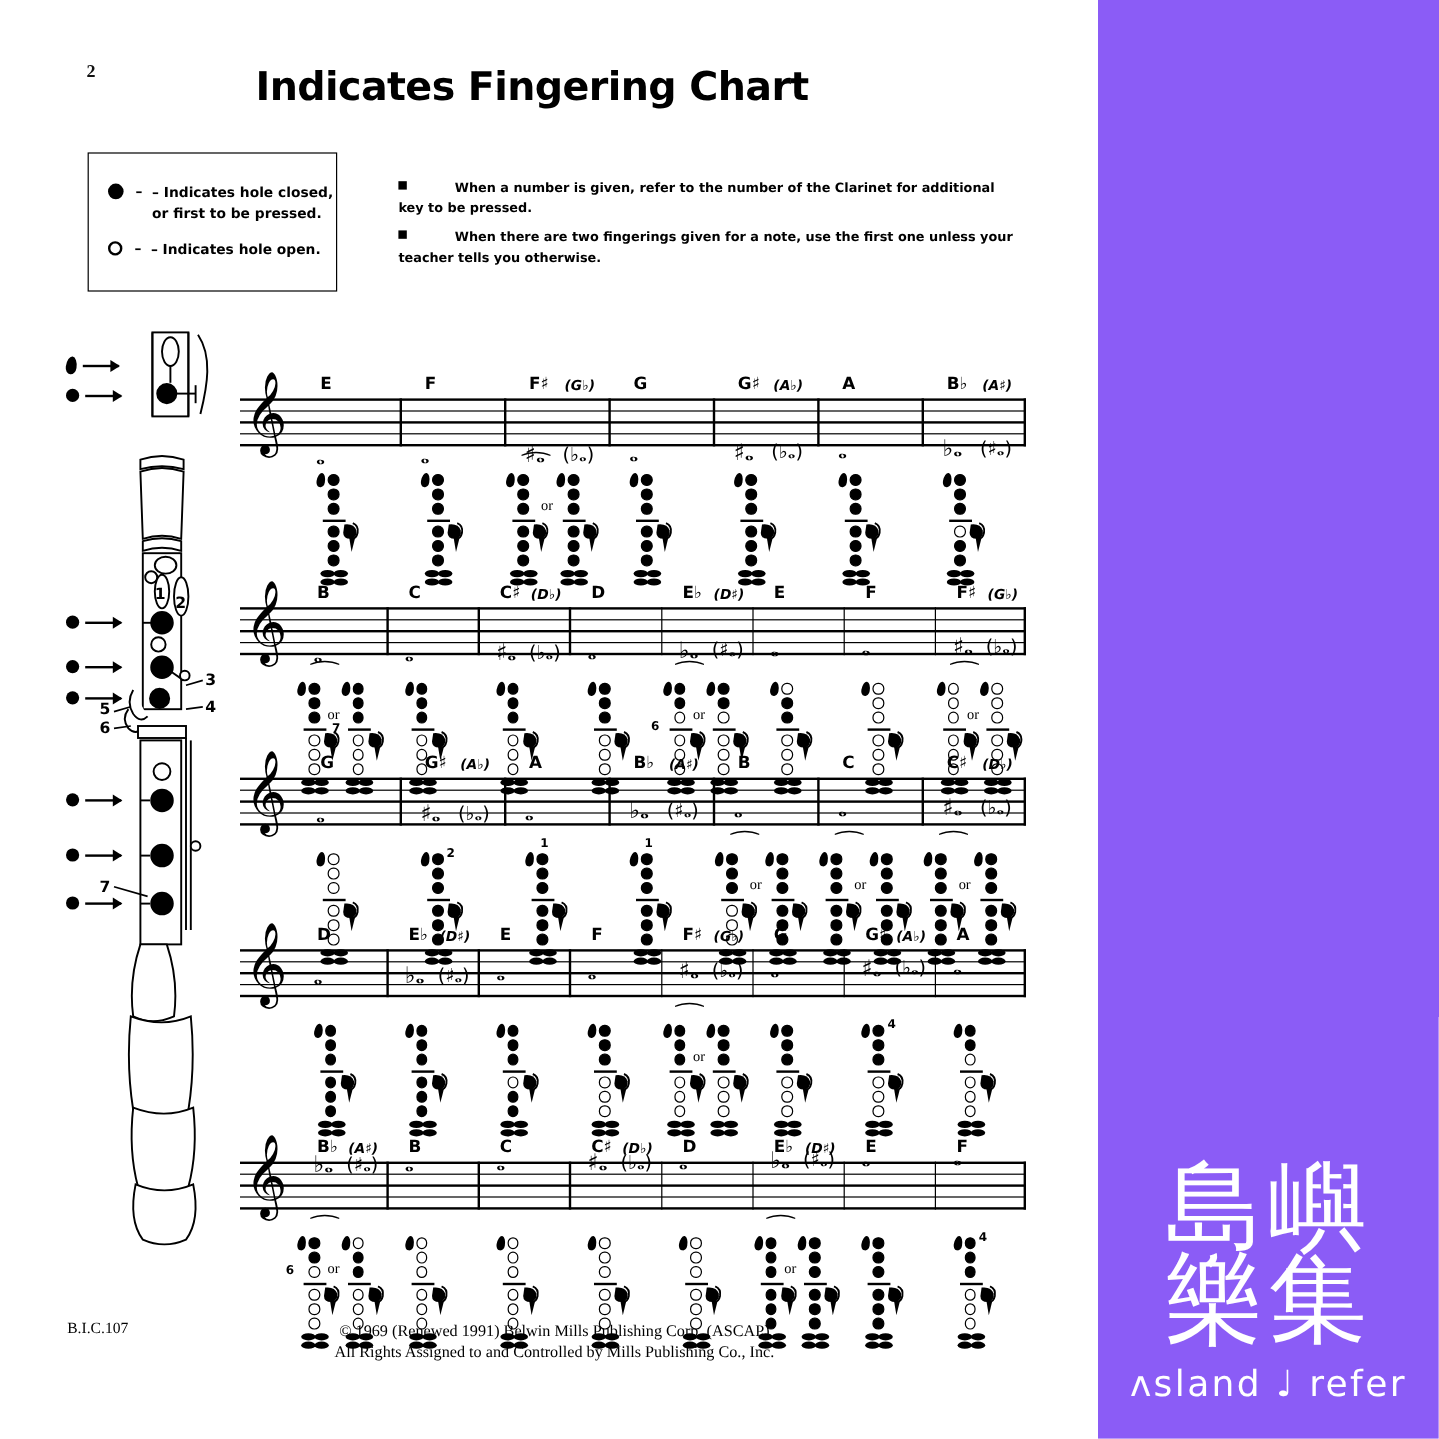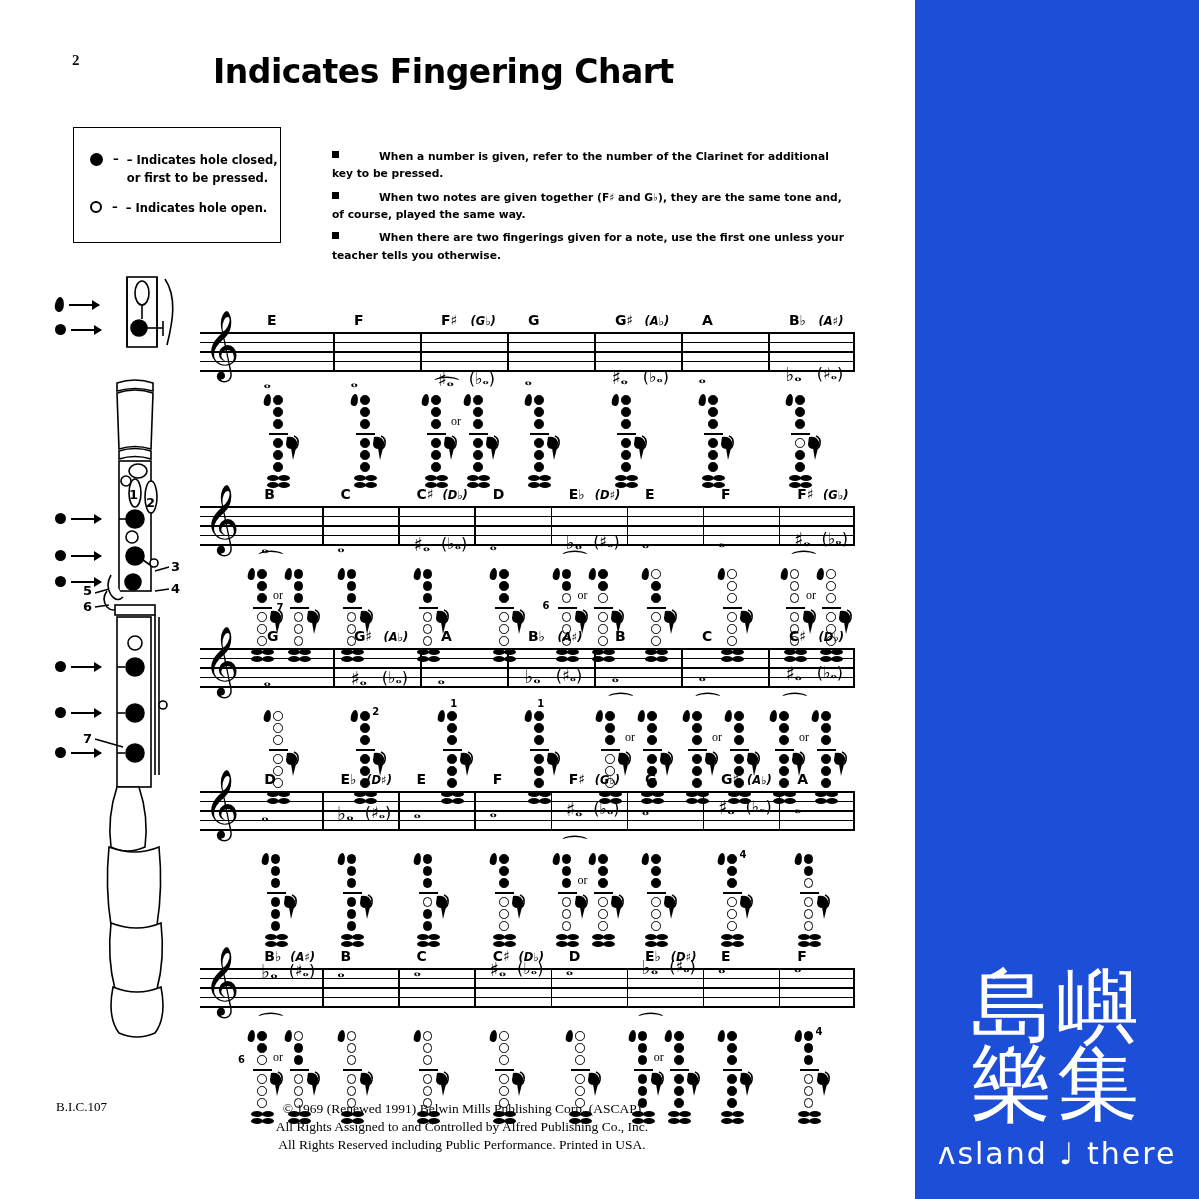--- a/index.html
+++ b/index.html
@@ -8,21 +8,21 @@
     background:#ffffff;
     font-family:"Liberation Sans", sans-serif;
     overflow:hidden;
     position:relative;
   }
   #page{position:absolute;left:0;top:0;width:1199px;height:1199px;}
 
   
   .teal-panel{
     position:absolute;top:0;right:0;width:284px;height:1199px;
-    background:#1d4ed8;
+    background:#8b5cf6;
   }
   .logo-wrap{
     position:absolute;left:0;bottom:28px;width:284px;
     display:flex;flex-direction:column;align-items:center;
   }
   .logo-cjk{
     color:#ffffff;
     font-family:"DejaVu Sans", sans-serif;
     font-size:82px;
     line-height:0.96;
@@ -191,21 +191,21 @@
 <body>
 
 <div id="page">
 
   <div class="teal-panel">
     <div class="logo-wrap">
       <div class="logo-cjk">
         <div>島嶼</div>
         <div>樂集</div>
       </div>
-      <div class="logo-latin">ʌsland ♩ there</div>
+      <div class="logo-latin">ʌsland ♩ refer</div>
     </div>
   </div>
 
   <div class="page-number">2</div>
 
   <div class="chart-title">Indicates Fingering Chart</div>
 
   <div class="legend-box">
     <div class="legend-row r1">
       <span class="dot-filled"></span>
@@ -220,23 +220,20 @@
       <span class="legend-dash">–</span>
       <span class="legend-text">
         <div>– Indicates hole open.</div>
       </span>
     </div>
   </div>
 
   <div class="instructions">
     <div class="instr-item">
       <span class="instr-sq"></span><span class="instr-text">When a number is given, refer to the number of the Clarinet for additional key to be pressed.</span>
-    </div>
-    <div class="instr-item">
-      <span class="instr-sq"></span><span class="instr-text">When two notes are given together (F♯ and G♭), they are the same tone and, of course, played the same way.</span>
     </div>
     <div class="instr-item">
       <span class="instr-sq"></span><span class="instr-text">When there are two fingerings given for a note, use the first one unless your teacher tells you otherwise.</span>
     </div>
   </div>
 
   <div class="clarinet-col">
     <svg width="150" height="810" viewBox="0 0 150 810">
       <g stroke="#000" fill="none" stroke-width="1.6">
 
@@ -1573,17 +1570,16 @@
             </svg></div>
           <div class="fnum" style="left: 20px; top: -4px;">4</div>
         </div>
         <div class="barline" style="left: 653px; top: 0px; height: 39.6px;"></div>
       </div>
     </div>
 
   <div class="bic">B.I.C.107</div>
   <div class="copyright">
     <div>© 1969 (Renewed 1991) Belwin Mills Publishing Corp. (ASCAP)</div>
-    <div>All Rights Assigned to and Controlled by Alfred Publishing Co., Inc.</div>
-    <div>All Rights Reserved including Public Performance.  Printed in USA.</div>
+    <div>All Rights Assigned to and Controlled by Mills Publishing Co., Inc.</div>
   </div>
 
 </div>
 
 </body></html>

